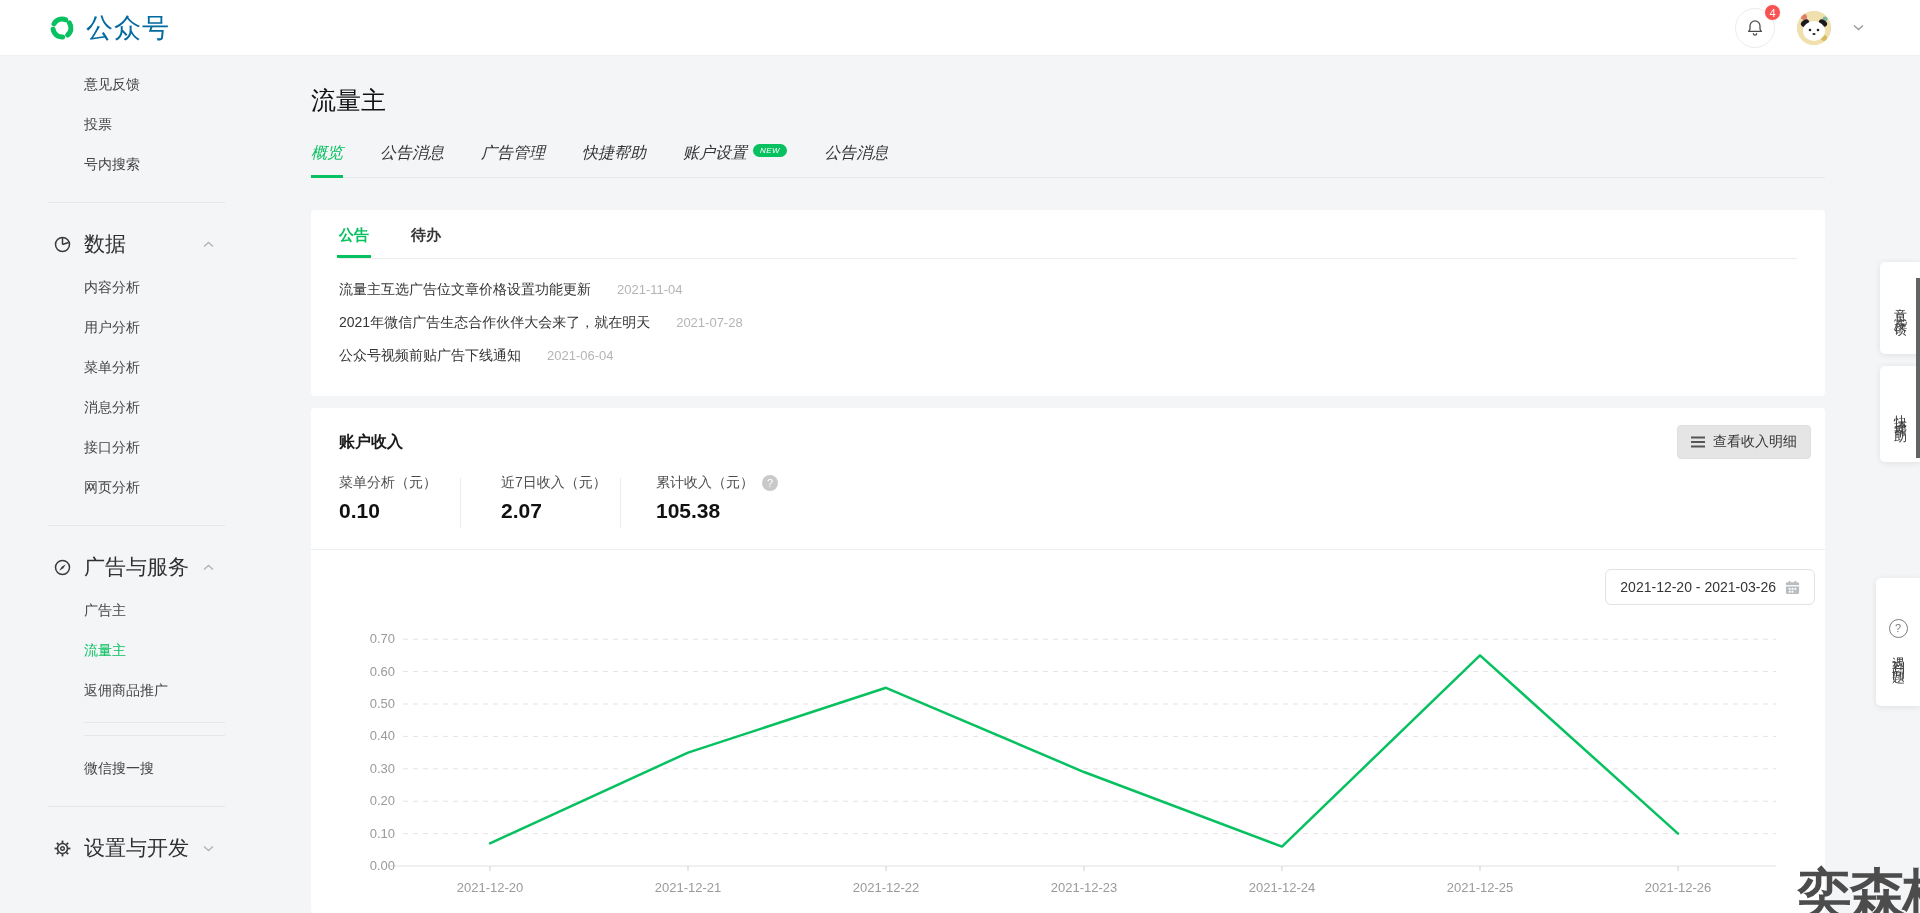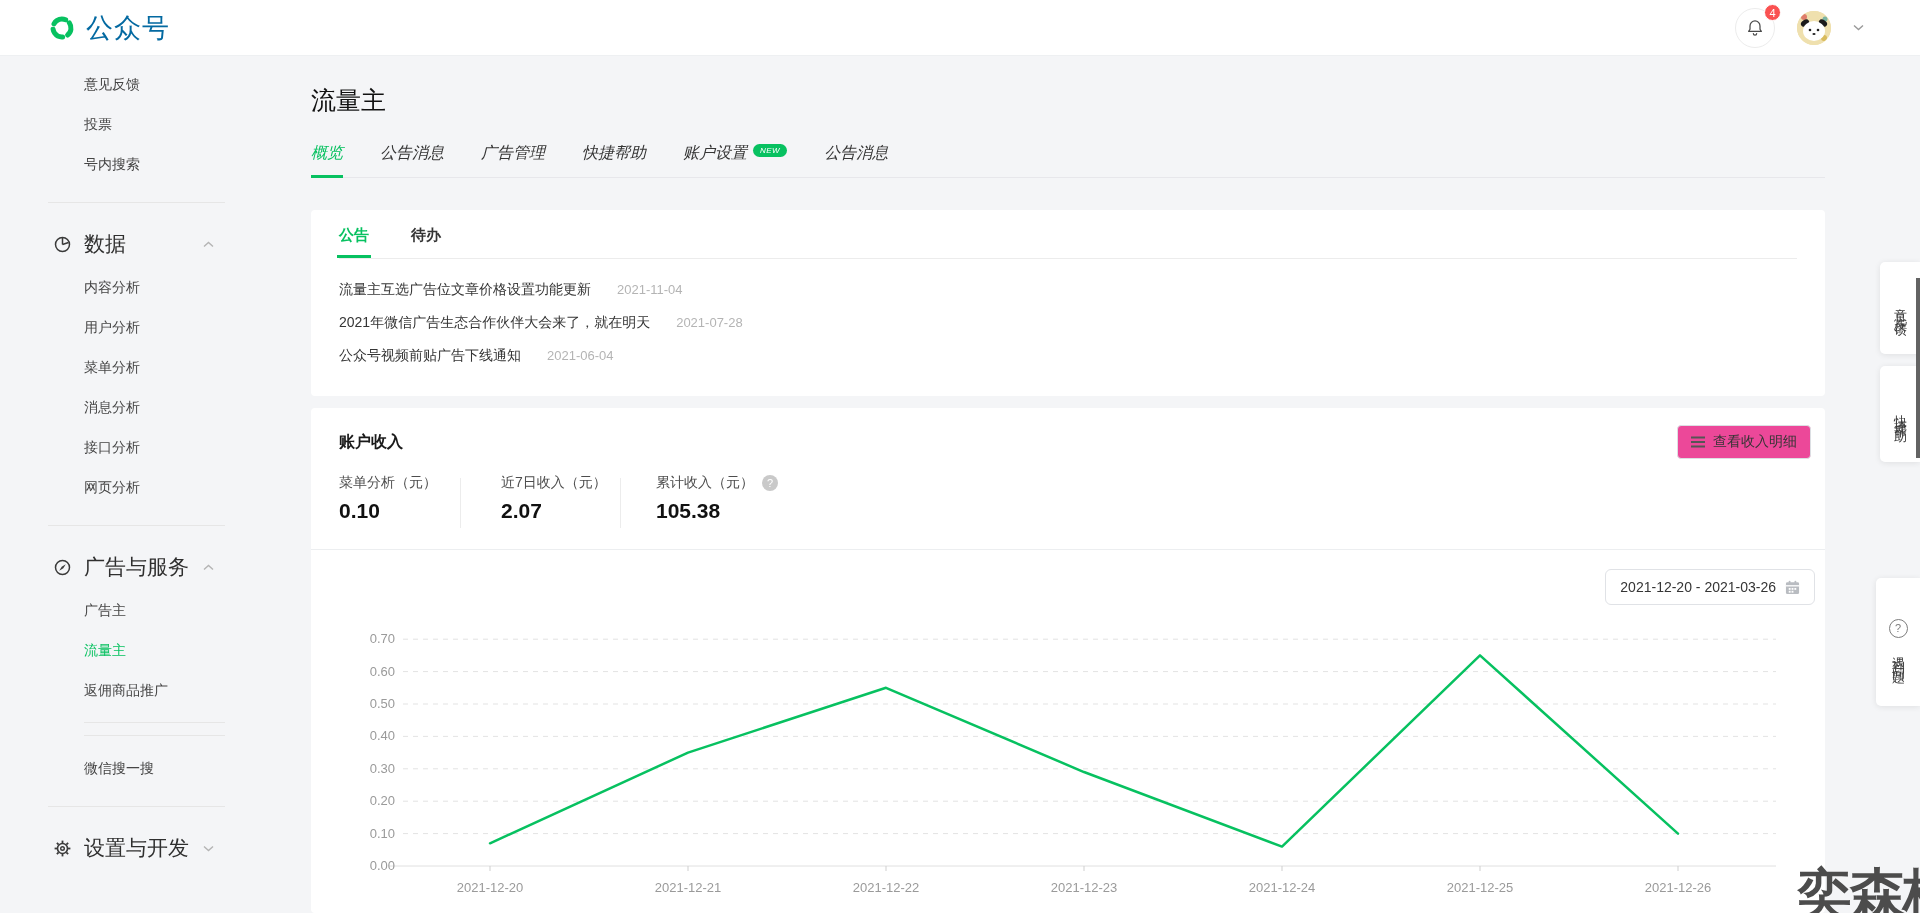--- a/index.html
+++ b/index.html
@@ -57,21 +57,21 @@
   .notice-list { list-style:none; padding-top:14px; }
   .notice-row { height:33px; display:flex; align-items:center; font-size:14px; }
   .notice-title { color:#353535; cursor:pointer; }
   .notice-date { color:#b4b4b4; font-size:13px; margin-left:26px; }
   
   .income-card { top:408px; height:505px; overflow:hidden; }
   .income-head { position:absolute; left:28px; right:14px; top:16px; height:36px;
     display:flex; justify-content:space-between; align-items:center; }
   .income-title { font-size:16px; font-weight:bold; color:#1a1a1a; }
   .btn-outline { display:inline-flex; align-items:center; gap:8px; height:34px; padding:0 13px;
-    background:#ec4899; border:1px solid #dcdfe3; border-radius:4px; font-size:14px; color:#353535; cursor:pointer;
+    background:#e5e5e5; border:1px solid #dcdfe3; border-radius:4px; font-size:14px; color:#353535; cursor:pointer;
     font-family:inherit; }
   .stats-row { position:absolute; left:0; top:66px; width:100%; height:64px; }
   .stat { position:absolute; top:0; }
   .stat-label { font-size:14px; color:#4d4d4d; display:flex; align-items:center; gap:8px; }
   .stat-value { font-size:21px; font-weight:bold; color:#111; margin-top:7px; }
   .stat-sep { position:absolute; top:4px; width:1px; height:50px; background:#ececec; }
   .q-icon { width:16px; height:16px; border-radius:50%; background:#c9c9c9; color:#fff; font-size:11px;
     line-height:16px; text-align:center; display:inline-block; cursor:pointer; }
   .q-icon::before { content:"?"; }
   .income-divider { position:absolute; left:0; right:0; top:141px; border-top:1px solid #eceef0; }

